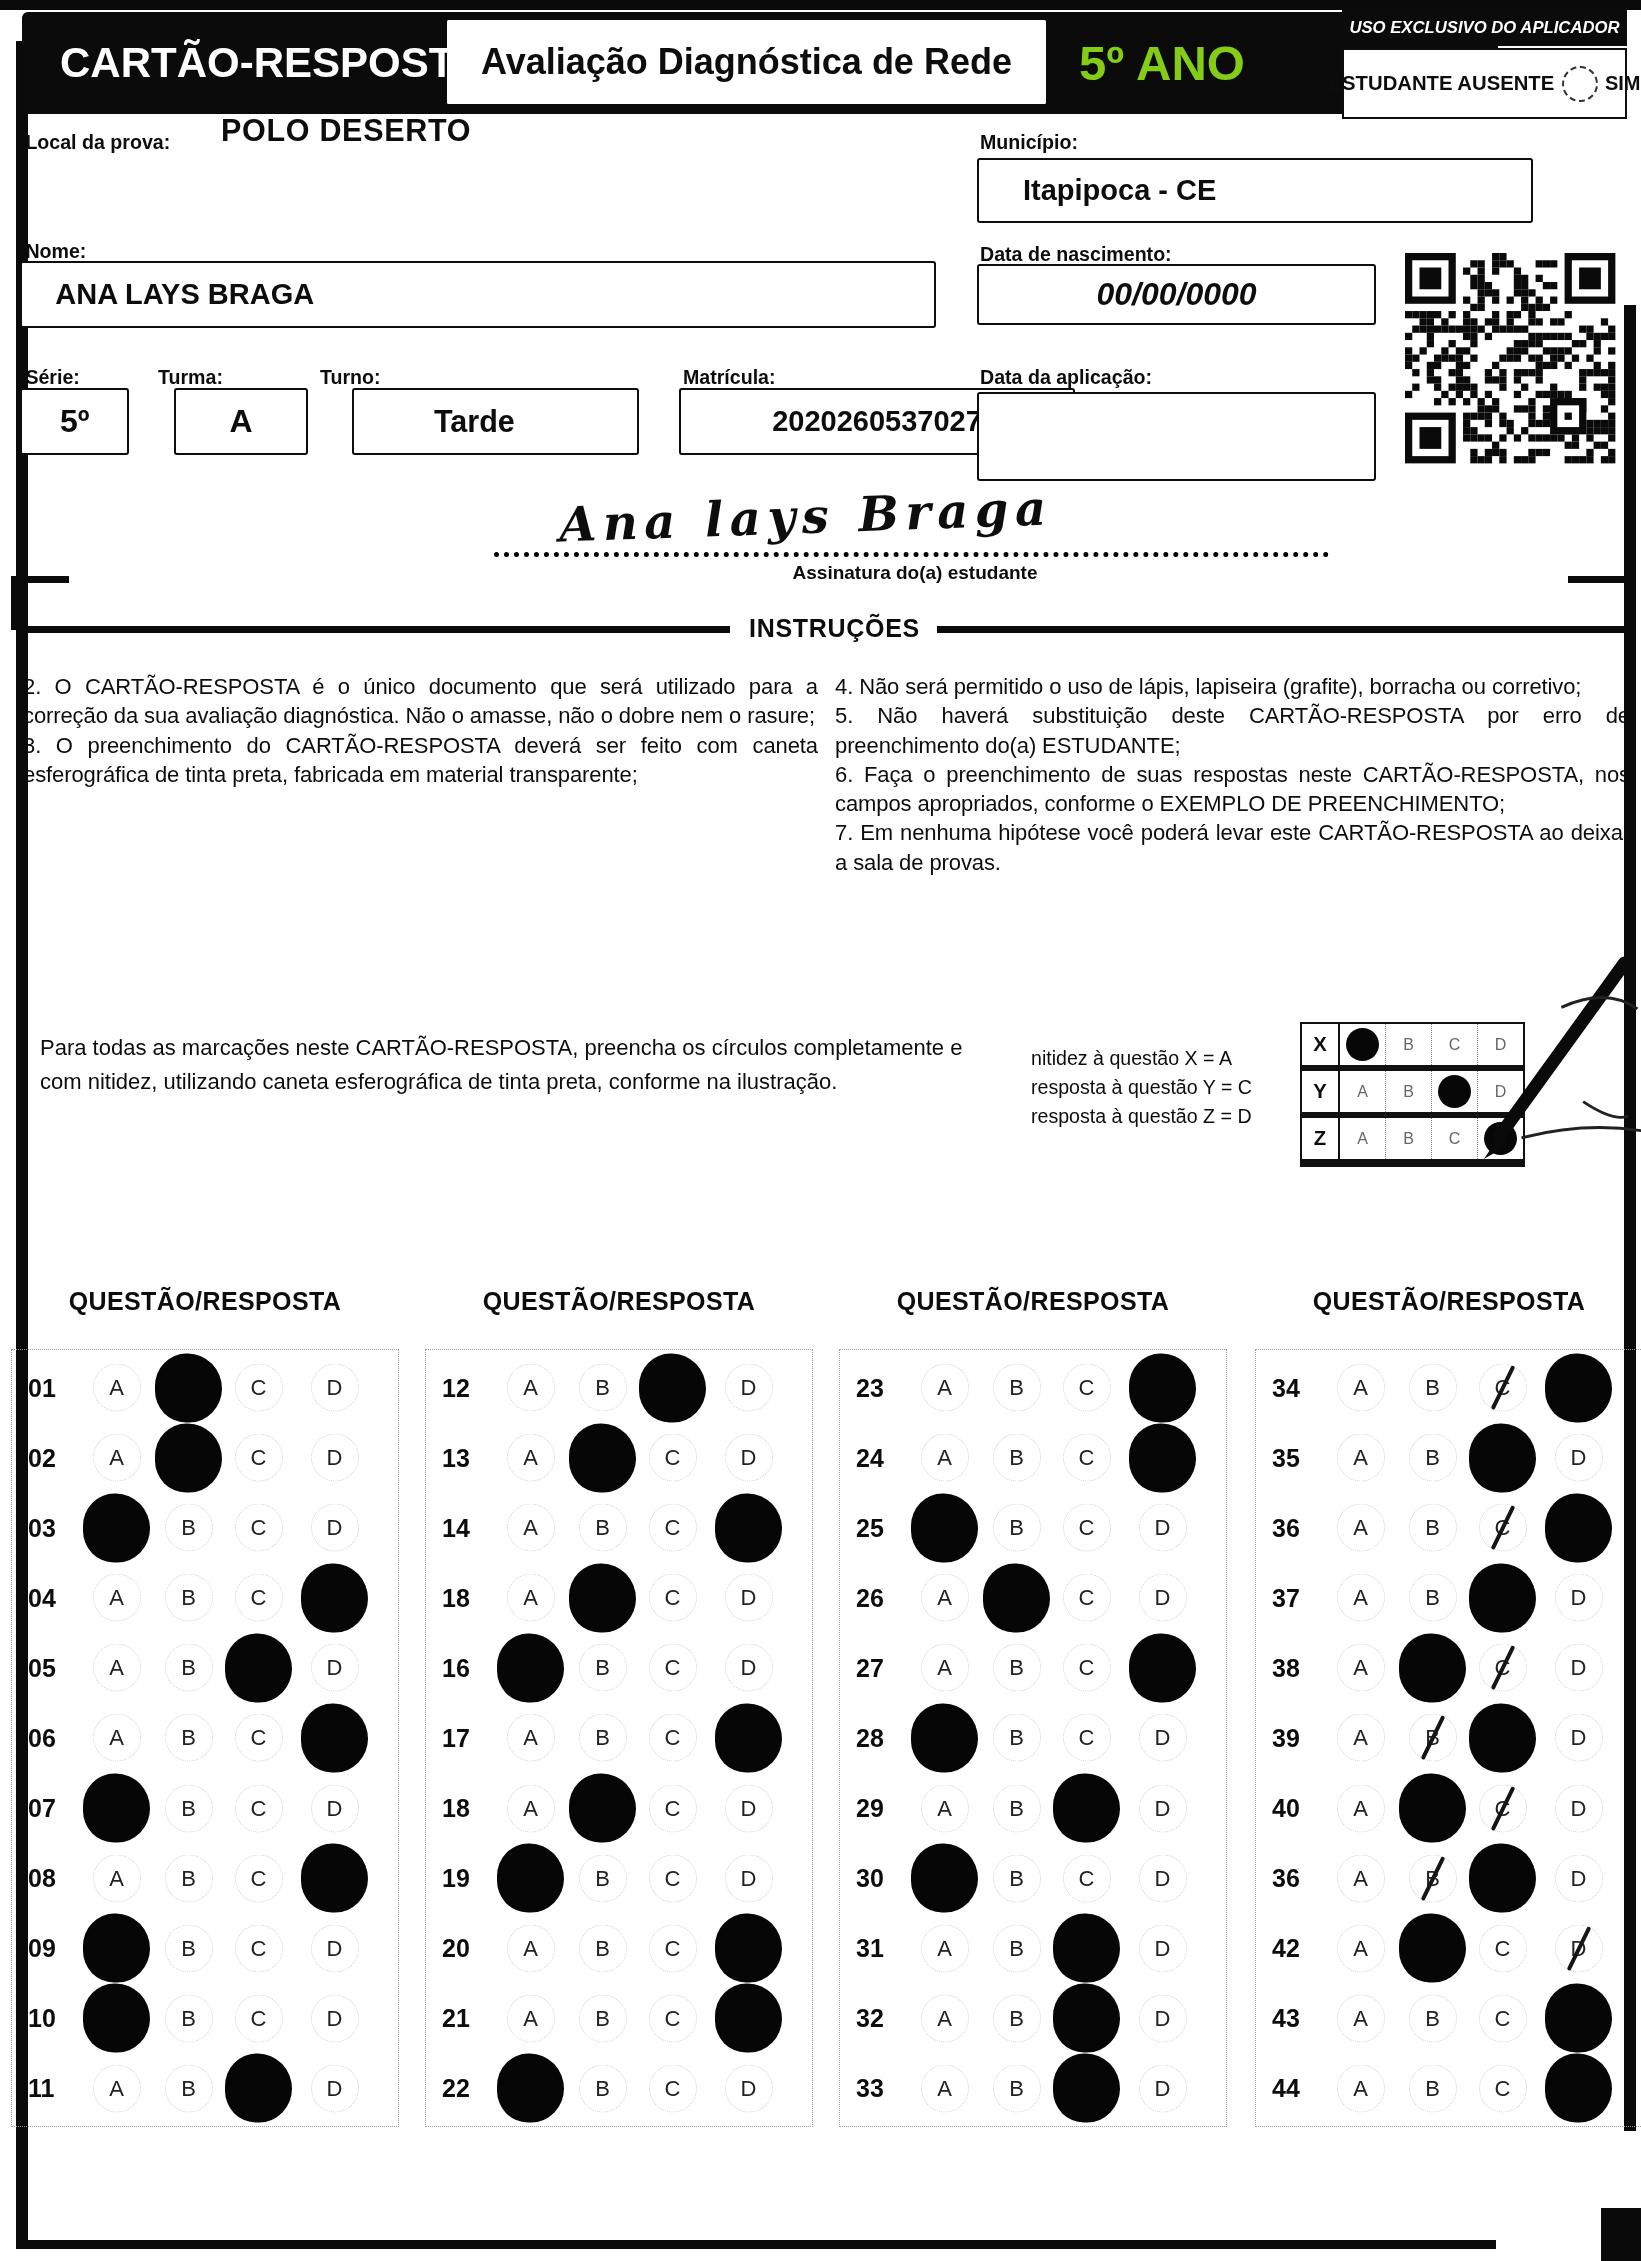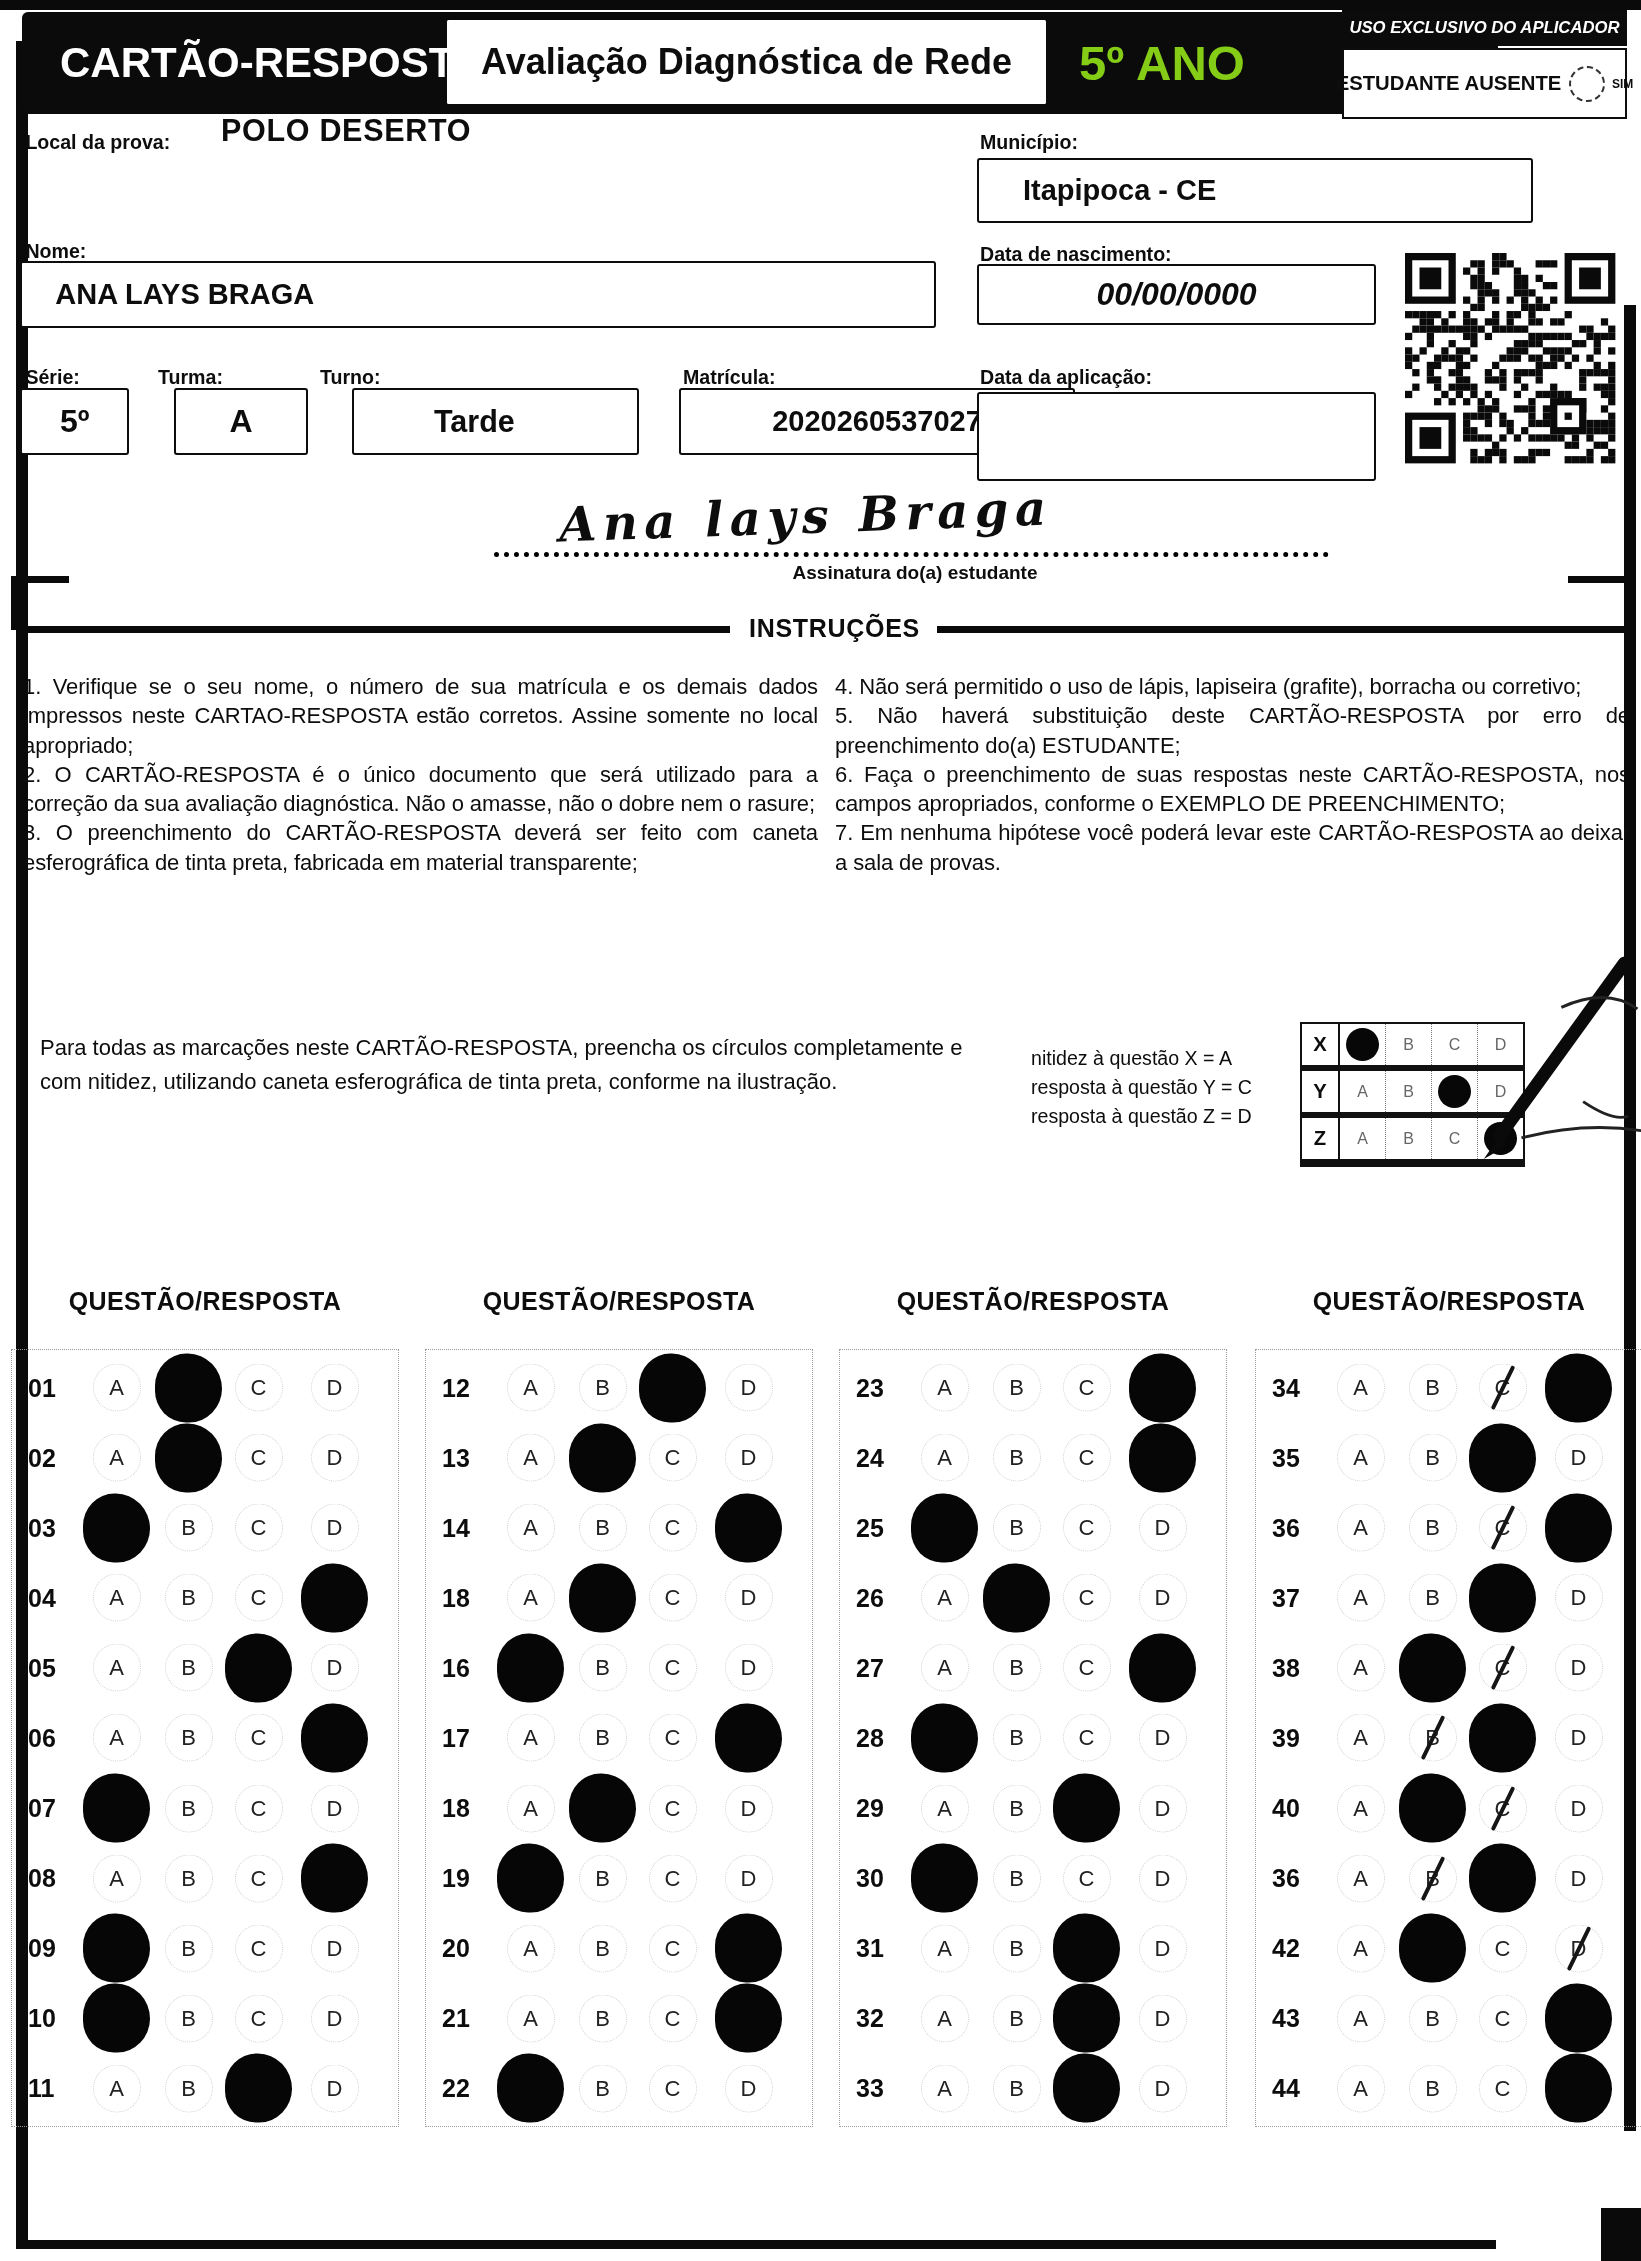--- a/index.html
+++ b/index.html
@@ -13,21 +13,21 @@
   
   .banner{position:absolute; left:22px; top:11.6px; width:1476px; height:102px; background:#0b0b0b; border-radius:5.8px;}
   .banner-title{position:absolute; left:38px; top:50%; transform:translateY(-50%); color:#fff; font-size:42px; font-weight:bold; white-space:nowrap;}
   .subtitle-box{position:absolute; left:425px; top:8.7px; width:599px; height:84px; background:#fff; display:flex; align-items:center; justify-content:center; border-radius:1.5px;}
   .subtitle-box span{font-size:36px; font-weight:bold; white-space:nowrap;}
   .grade{position:absolute; left:1031px; top:50%; transform:translateY(-50%); width:218px; text-align:center; color:#84cc16; font-size:49px; font-weight:bold; white-space:nowrap;}
   .applicator-bar{position:absolute; left:1342px; top:10.2px; width:285px; height:36px; background:#0b0b0b; color:#fff; font-size:16.7px; font-weight:bold; font-style:italic; display:flex; align-items:center; justify-content:center; white-space:nowrap;}
   .absent-box{position:absolute; left:1342px; top:48px; width:285px; height:71px; border:2.9px solid #0d0d0d; background:#fff; display:flex; align-items:center; justify-content:center; gap:7.3px; box-sizing:border-box;}
   .absent-label{font-size:20.3px; font-weight:bold; white-space:nowrap;}
   .absent-circle{width:32px; height:32px; border:2.2px dashed #333; border-radius:50%; flex:0 0 auto;}
-  .absent-sim{font-size:12px; font-weight:bold;}
+  .absent-sim{font-size:20px; font-weight:bold;}
   
   .field-label{position:absolute; font-size:19.6px; font-weight:bold; white-space:nowrap;}
   .field-box{position:absolute; border:2.9px solid #0d0d0d; border-radius:2.9px; background:#fff; display:flex; align-items:center; box-sizing:border-box;}
   .field-value{font-weight:bold; white-space:nowrap;}
   
   .sig-dots{position:absolute; left:494px; top:508px; width:835px; height:44px; border-bottom:5.1px dotted #000;}
   .sig-name{position:absolute; left:559px; top:488px; font-family:"DejaVu Serif", serif; font-style:italic; font-weight:bold; font-size:48px; letter-spacing:6.5px; transform:rotate(-2deg); white-space:nowrap;}
   .sig-caption{position:absolute; left:690px; top:562px; width:450px; text-align:center; font-size:19px; font-weight:bold;}
   
   .instr-title{position:absolute; top:614px; left:733px; width:203px; text-align:center; font-size:25px; font-weight:bold; letter-spacing:0.7px;}
@@ -443,21 +443,20 @@
       </svg></div>
 
   <div class="sig-dots"></div>
   <span class="sig-name">Ana lays Braga</span>
   <div class="sig-caption">Assinatura do(a) estudante</div>
 
   <div class="bar" style="left:22px;top:626px;width:708px;height:6.5px;"></div>
   <div class="instr-title">INSTRUÇÕES</div>
   <div class="bar" style="left:937px;top:626px;width:697px;height:6.5px;"></div>
   <div class="instr-col" style="left:23px;">
-      <div class="instr">1. Verifique se o seu nome, o número de sua matrícula e os demais dados impressos neste CARTAO-RESPOSTA estão corretos. Assine somente no local apropriado;</div>
       <div class="instr">2. O CARTÃO-RESPOSTA é o único documento que será utilizado para a correção da sua avaliação diagnóstica. Não o amasse, não o dobre nem o rasure;</div>
       <div class="instr">3. O preenchimento do CARTÃO-RESPOSTA deverá ser feito com caneta esferográfica de tinta preta, fabricada em material transparente;</div>
     </div>
   <div class="instr-col" style="left:835px;">
       <div class="instr">4. Não será permitido o uso de lápis, lapiseira (grafite), borracha ou corretivo;</div>
       <div class="instr">5. Não haverá substituição deste CARTÃO-RESPOSTA por erro de preenchimento do(a) ESTUDANTE;</div>
       <div class="instr">6. Faça o preenchimento de suas respostas neste CARTÃO-RESPOSTA, nos campos apropriados, conforme o EXEMPLO DE PREENCHIMENTO;</div>
       <div class="instr">7. Em nenhuma hipótese você poderá levar este CARTÃO-RESPOSTA ao deixar a sala de provas.</div>
     </div>
 

